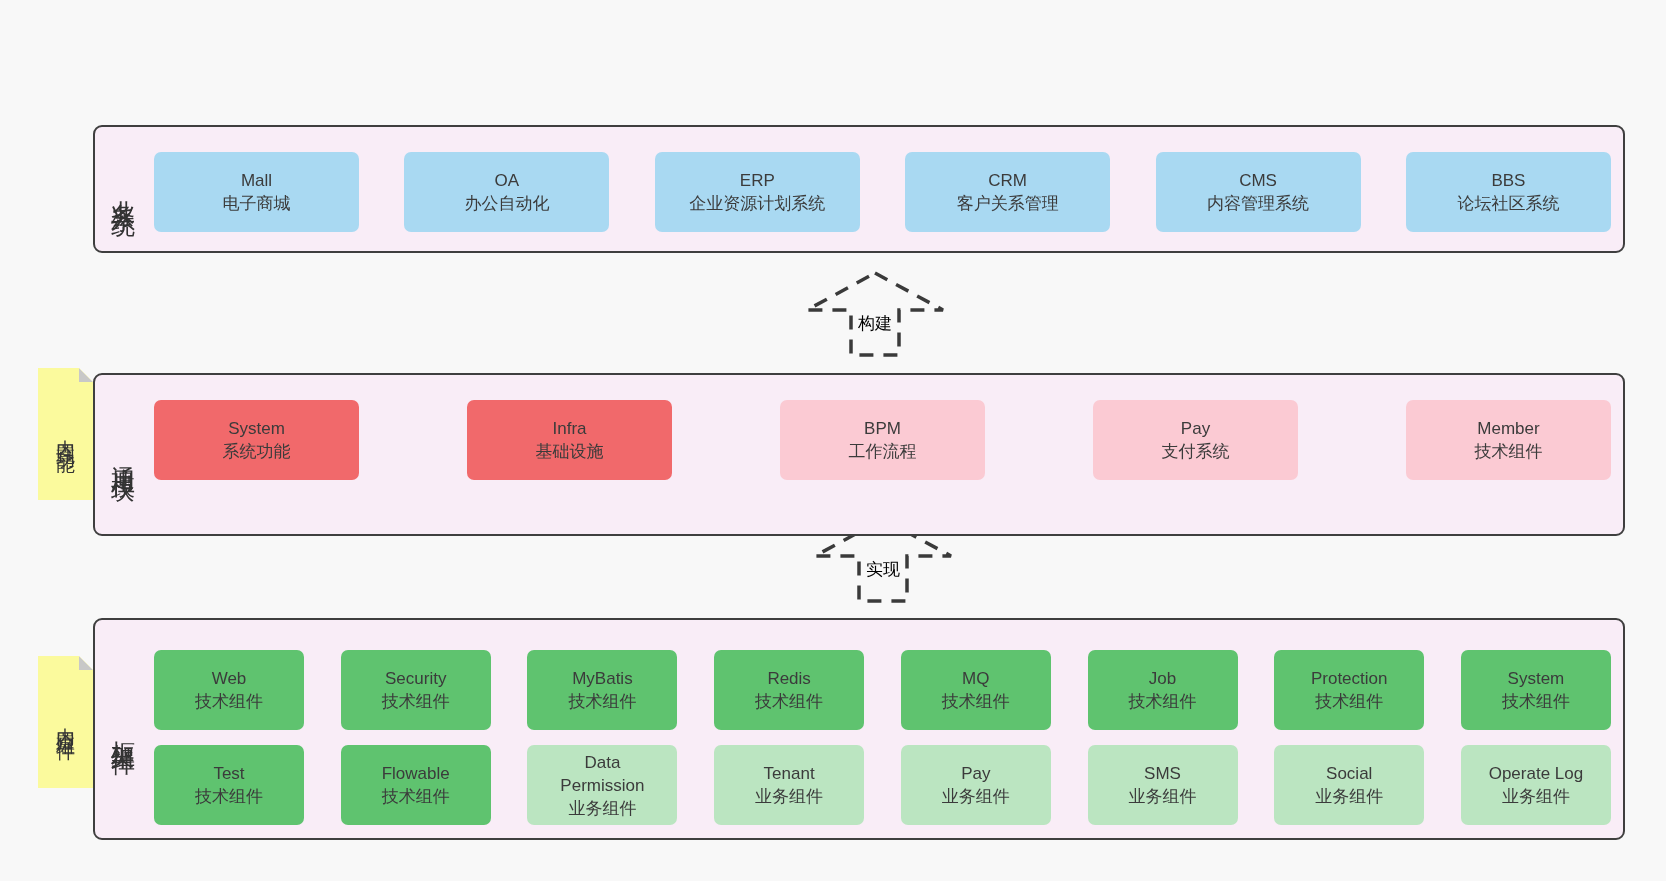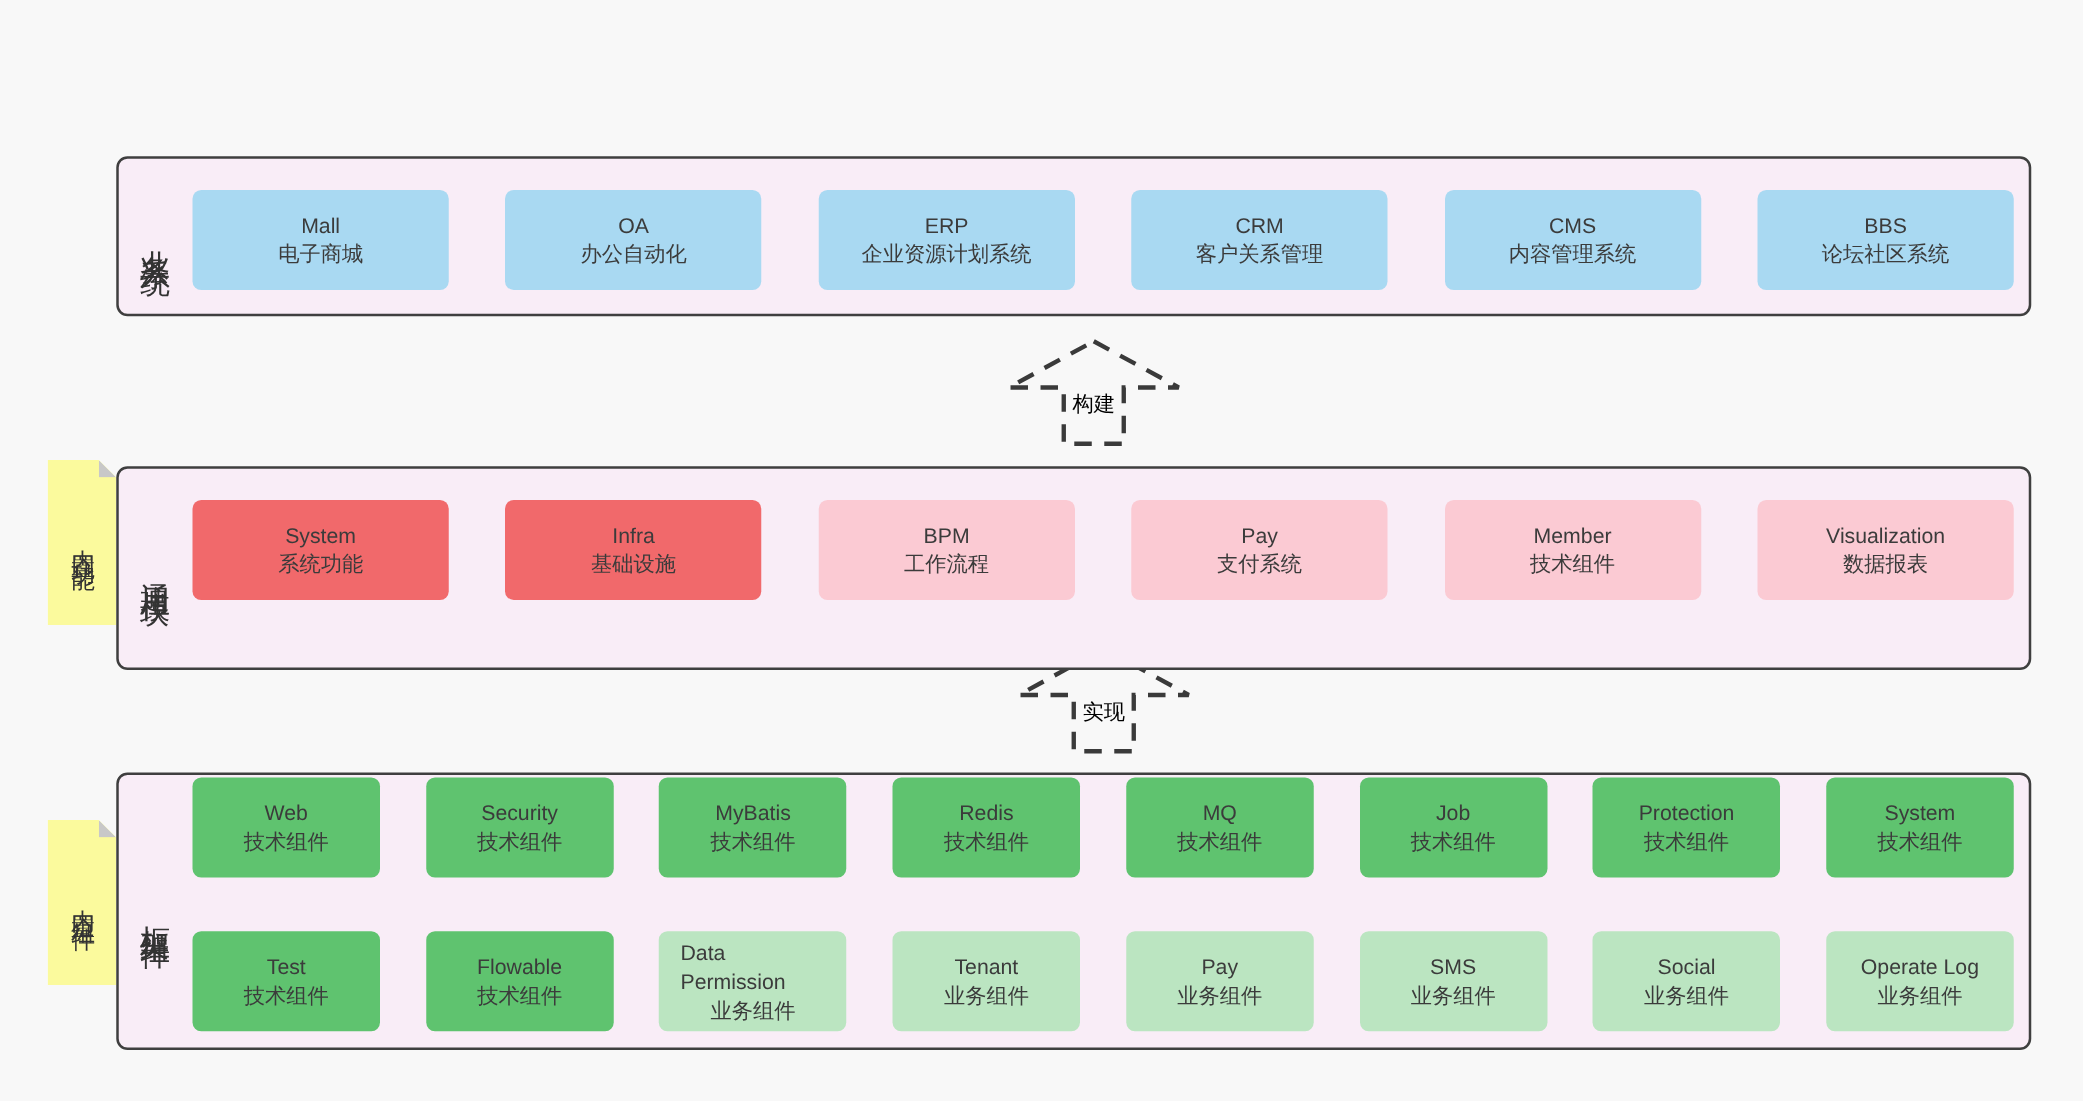--- a/index.html
+++ b/index.html
@@ -23,26 +23,26 @@
   .panel-label{
     position:absolute;left:12px;top:50%;transform:translateY(-50%);
     writing-mode:vertical-rl;text-orientation:upright;
     font-size:24px;letter-spacing:4px;color:#333;white-space:nowrap;
   }
   .row{
     position:absolute;left:59px;right:12px;
     display:flex;justify-content:space-between;
   }
   .row.cols6{top:25px;}
-  #row-framework-1{top:2px;}
+  #row-framework-1{top:30px;}
   #row-framework-2{top:125px;}
   .box{
     height:80px;border-radius:7px;box-sizing:border-box;
     display:flex;flex-direction:column;justify-content:center;align-items:center;
-    text-align:left;font-size:17px;line-height:23px;
+    text-align:center;font-size:17px;line-height:23px;
   }
   .cols6 .box{width:205px;}
   .cols8 .box{width:150px;}
   .cols8 .box-title{max-width:116px;}
   .box.blue{background:var(--blue,#a9d9f2);}
   .box.red{background:var(--red,#f1696b);}
   .box.pink{background:var(--pink,#fbcad3);}
   .box.green{background:var(--green,#5fc36f);}
   .box.green-light{background:var(--green-light,#bbe5c1);}
   .note{
@@ -139,24 +139,20 @@
           <div class="box-subtitle">工作流程</div>
         </div>
         <div class="box pink">
           <div class="box-title">Pay</div>
           <div class="box-subtitle">支付系统</div>
         </div>
         <div class="box pink">
           <div class="box-title">Member</div>
           <div class="box-subtitle">技术组件</div>
         </div>
-        <div class="box pink">
-          <div class="box-title">Visualization</div>
-          <div class="box-subtitle">数据报表</div>
-        </div>
       </div>
   </div>
 
   <div class="arrow" id="arrow-implement">
     <svg viewBox="0 0 140 88">
       <path d="M70 3 L138 40 L94 40 L94 85 L46 85 L46 40 L2 40 Z"></path>
     </svg>
     <div class="arrow-label">实现</div>
   </div>
 

